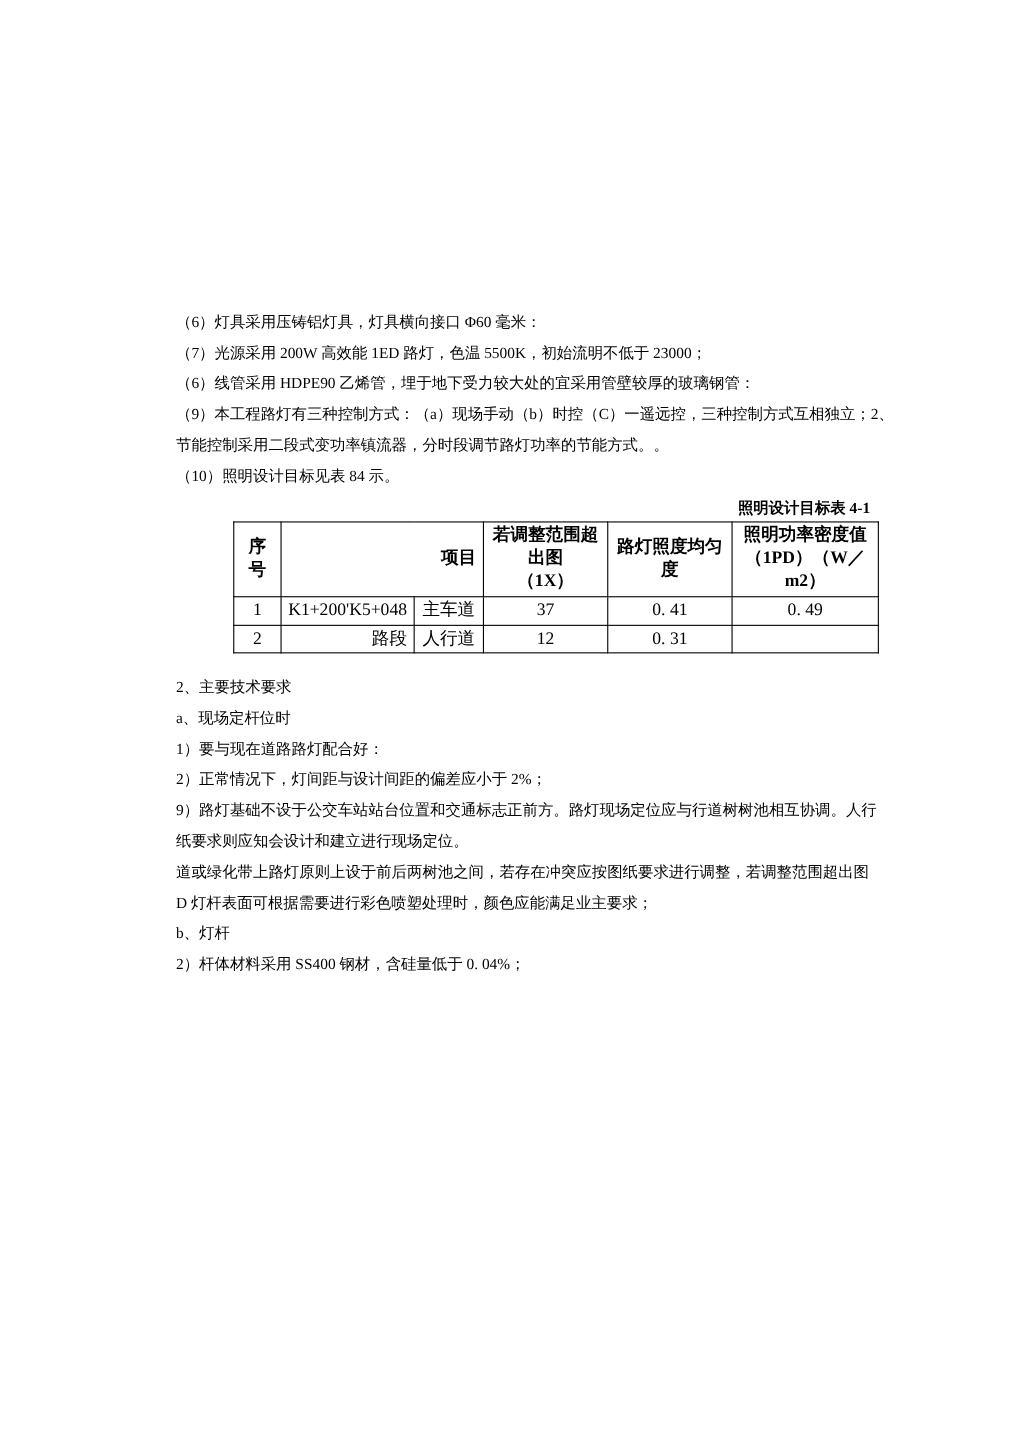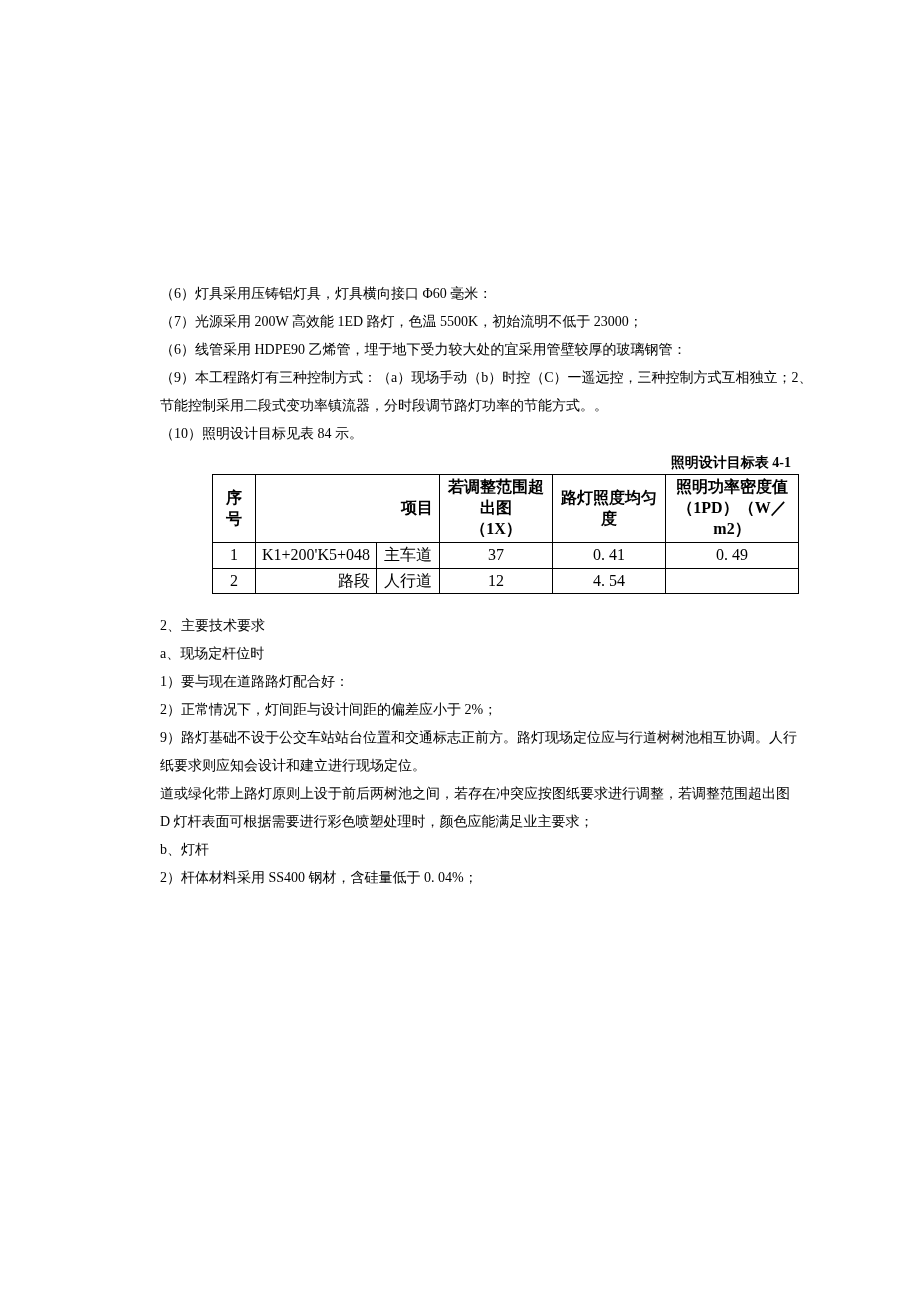--- a/index.html
+++ b/index.html
@@ -92,21 +92,21 @@
         <td class="col-proj2">主车道</td>
         <td>37</td>
         <td>0. 41</td>
         <td>0. 49</td>
       </tr>
       <tr>
         <td>2</td>
         <td class="col-proj1">路段</td>
         <td class="col-proj2">人行道</td>
         <td>12</td>
-        <td>4. 54</td>
+        <td>0. 31</td>
         <td></td>
       </tr>
     </tbody>
   </table>
 
   <p class="para section-heading">2、主要技术要求</p>
   <p class="para">a、现场定杆位时</p>
   <p class="para">1）要与现在道路路灯配合好：</p>
   <p class="para">2）正常情况下，灯间距与设计间距的偏差应小于 2%；</p>
   <p class="para">9）路灯基础不设于公交车站站台位置和交通标志正前方。路灯现场定位应与行道树树池相互协调。人行</p>

